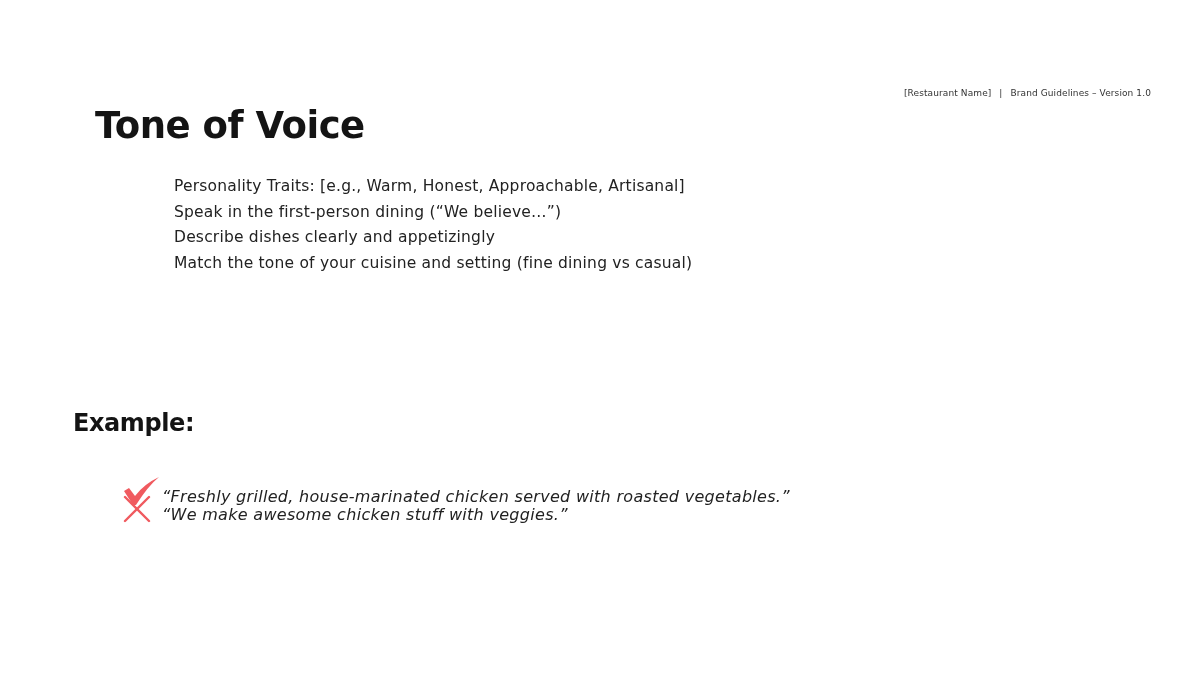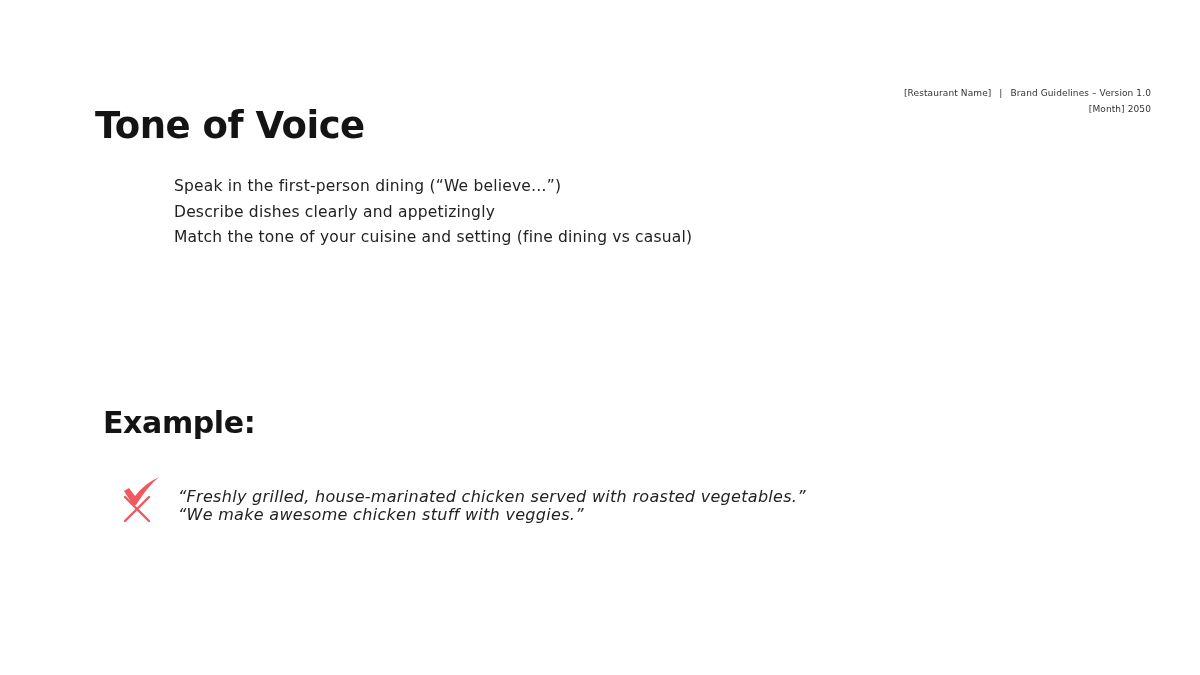--- a/index.html
+++ b/index.html
@@ -55,26 +55,26 @@
       color: #222222;
       letter-spacing: 0.2px;
     }
     .bullets li {
       margin: 0;
       padding: 0;
       white-space: nowrap;
     }
     .example-title {
       position: absolute;
-      left: 103px;
+      left: 73px;
       top: 402px;
       margin: 0;
       font-family: "DejaVu Sans", sans-serif;
       font-weight: bold;
-      font-size: 30px;
+      font-size: 24px;
       letter-spacing: -0.4px;
       color: #141414;
       line-height: 42px;
     }
     .example-row {
       position: absolute;
       left: 122px;
       display: flex;
       align-items: center;
       height: 34px;
@@ -83,46 +83,46 @@
     .example-row.bad { top: 492px; }
     .example-icon {
       width: 40px;
       height: 34px;
       display: flex;
       align-items: center;
       justify-content: flex-start;
       flex-shrink: 0;
     }
     .example-text {
-      margin-left: 16px;
+      margin-left: 0;
       font-family: "DejaVu Sans", sans-serif;
       font-style: italic;
       font-size: 16px;
       color: #222222;
       letter-spacing: 0.3px;
       white-space: nowrap;
     }
     .example-row.good .example-text { margin-top: 10px; }
     .example-row.bad .example-text { margin-top: 10px; }
   </style>
 </head>
 <body>
 
 <div class="header-meta">
   <div>
     <span>[Restaurant Name]</span>
     <span class="sep">|</span>
     <span>Brand Guidelines – Version 1.0</span>
   </div>
-  <div>[Month] 2050</div>
 </div>
 
 <h1 class="title">Tone of Voice</h1>
 
 <ul class="bullets">
+  <li>Personality Traits: [e.g., Warm, Honest, Approachable, Artisanal]</li>
   <li>Speak in the first-person dining (“We believe…”)</li>
   <li>Describe dishes clearly and appetizingly</li>
   <li>Match the tone of your cuisine and setting (fine dining vs casual)</li>
 </ul>
 
 <h2 class="example-title">Example:</h2>
 
 <div class="example-row good">
   <span class="example-icon">
     <svg width="38" height="30" viewBox="0 0 38 30">

